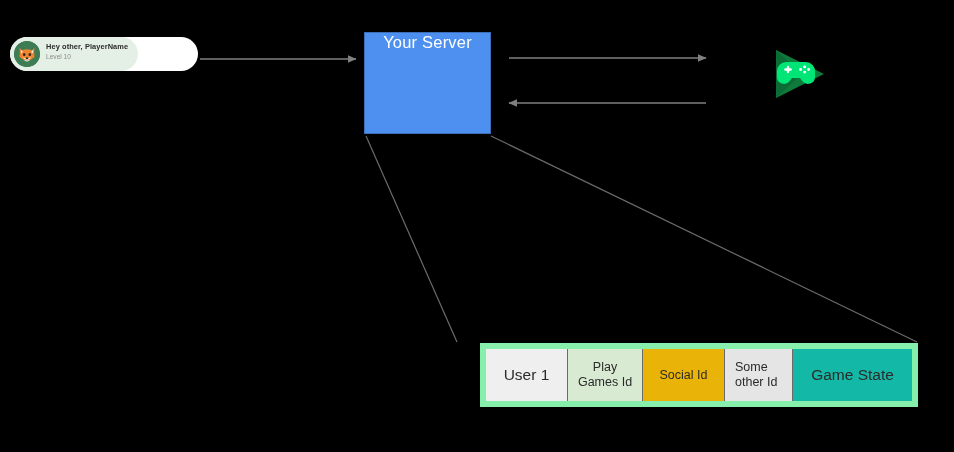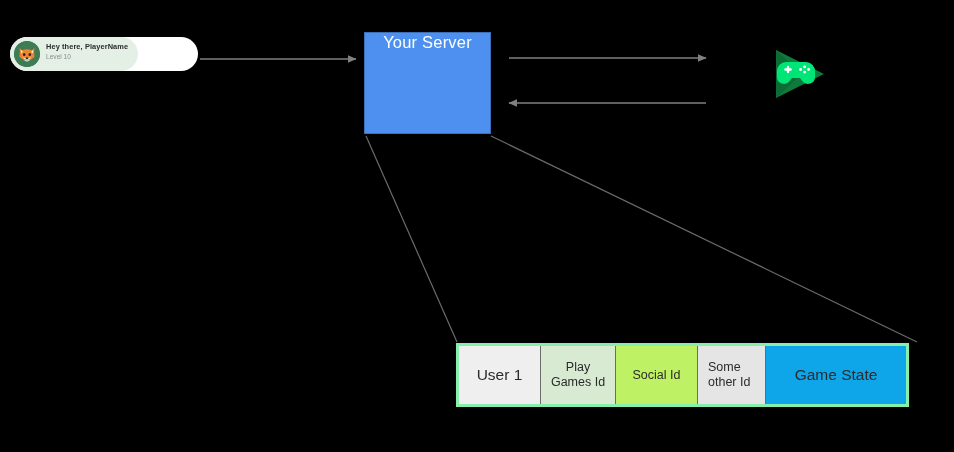--- a/index.html
+++ b/index.html
@@ -108,45 +108,45 @@
     left: 772px;
     top: 48px;
     width: 56px;
     height: 52px;
   }
   .play-games-icon svg { display: block; }
 
   
   .record-table {
     position: absolute;
-    left: 456px;
+    left: 480px;
     top: 343px;
     height: 64px;
     display: flex;
     box-sizing: border-box;
-    border: 3px solid #86efac;
+    border: 6px solid #86efac;
   }
   .cell {
     box-sizing: border-box;
     border-right: 1px solid #6b6b6b;
     display: flex;
     align-items: center;
     justify-content: center;
     text-align: center;
     color: #2b2b2b;
     padding: 0 4px;
     line-height: 1.18;
   }
   .cell:last-child { border-right: none; }
   .cell-user   { width: 82px;  background: #efefef; font-size: 15.5px; }
   .cell-pgid   { width: 75px;  background: #d9ead3; font-size: 12.5px; }
-  .cell-social { width: 82px;  background: #bef264; font-size: 12.5px; }
+  .cell-social { width: 82px;  background: #eab308; font-size: 12.5px; }
   .cell-other  { width: 68px;  background: #e5e5e5; font-size: 12.5px;
                  justify-content: flex-start; text-align: left; padding-left: 10px; }
-  .cell-state  { width: 140px; background: #0ea5e9; font-size: 15.5px; }
+  .cell-state  { width: 119px; background: #14b8a6; font-size: 15.5px; }
 </style>
 </head>
 <body>
 
 <div id="stage">
 
   <svg id="lines" width="954" height="452" viewBox="0 0 954 452">
     <defs>
       <marker id="arrowR" markerWidth="9" markerHeight="8" refX="8.4" refY="4" orient="auto" markerUnits="userSpaceOnUse">
         <path d="M0,0 L9,4 L0,8 z" fill="#808080"></path>
@@ -180,21 +180,21 @@
         <path d="M9.5 18.5 Q13 22.5 16.5 18.5 Q13 20.5 9.5 18.5 Z" fill="#ffffff"></path>
         <ellipse cx="10.2" cy="13.4" rx="1.25" ry="1.5" fill="#2b2520"></ellipse>
         <ellipse cx="15.8" cy="13.4" rx="1.25" ry="1.5" fill="#2b2520"></ellipse>
         <ellipse cx="13" cy="17.2" rx="1.3" ry="1" fill="#2b2520"></ellipse>
         <path d="M6.6 8.2 L8.8 11 L7.2 12.4 Z" fill="#fdf0e2"></path>
         <path d="M19.4 8.2 L17.2 11 L18.8 12.4 Z" fill="#fdf0e2"></path>
       </svg>
     </div>
 
     <div class="player-text">
-      <div class="player-greeting">Hey there, PlayerName</div>
+      <div class="player-greeting">Hey other, PlayerName</div>
       <div class="player-level">Level 10</div>
     </div>
   </div>
 
   <div class="server-box">
     <span class="server-label">Your Server</span>
   </div>
 
   <div class="play-games-icon">
     <svg width="56" height="52" viewBox="0 0 56 52">

